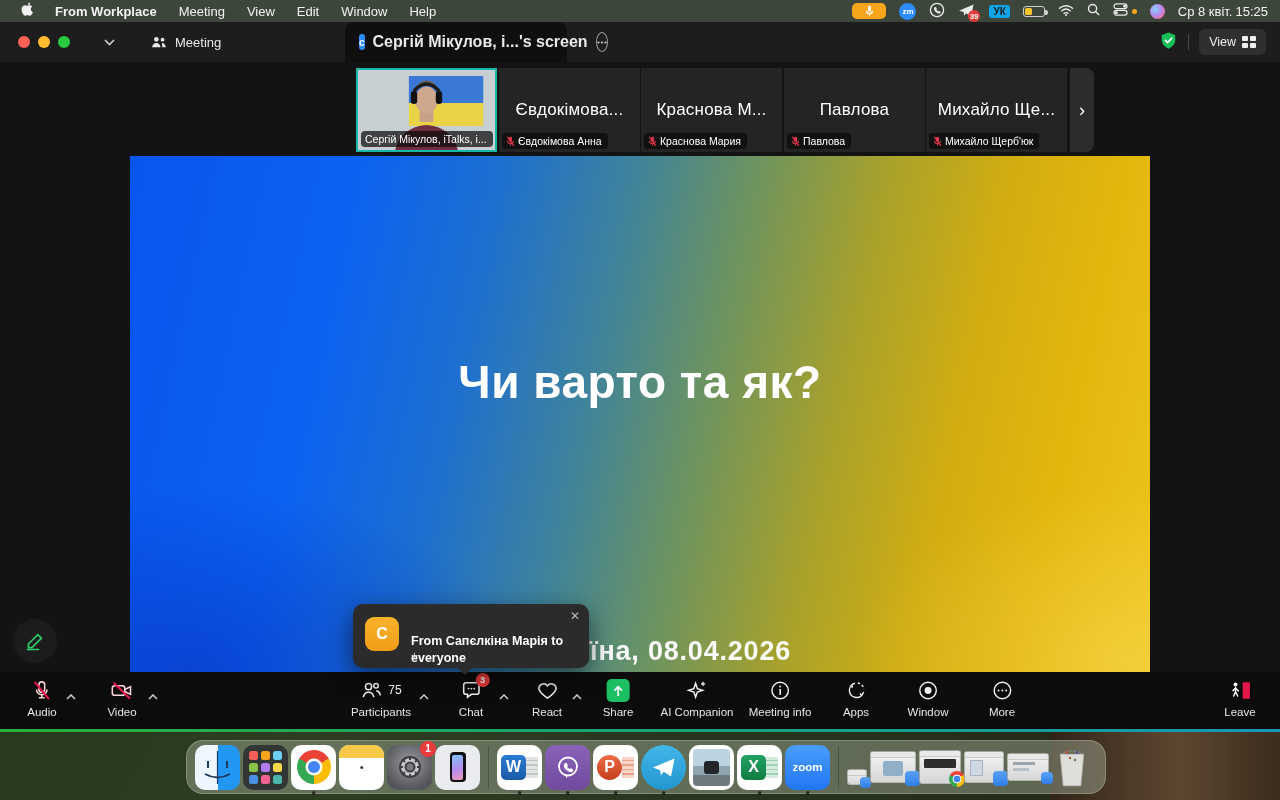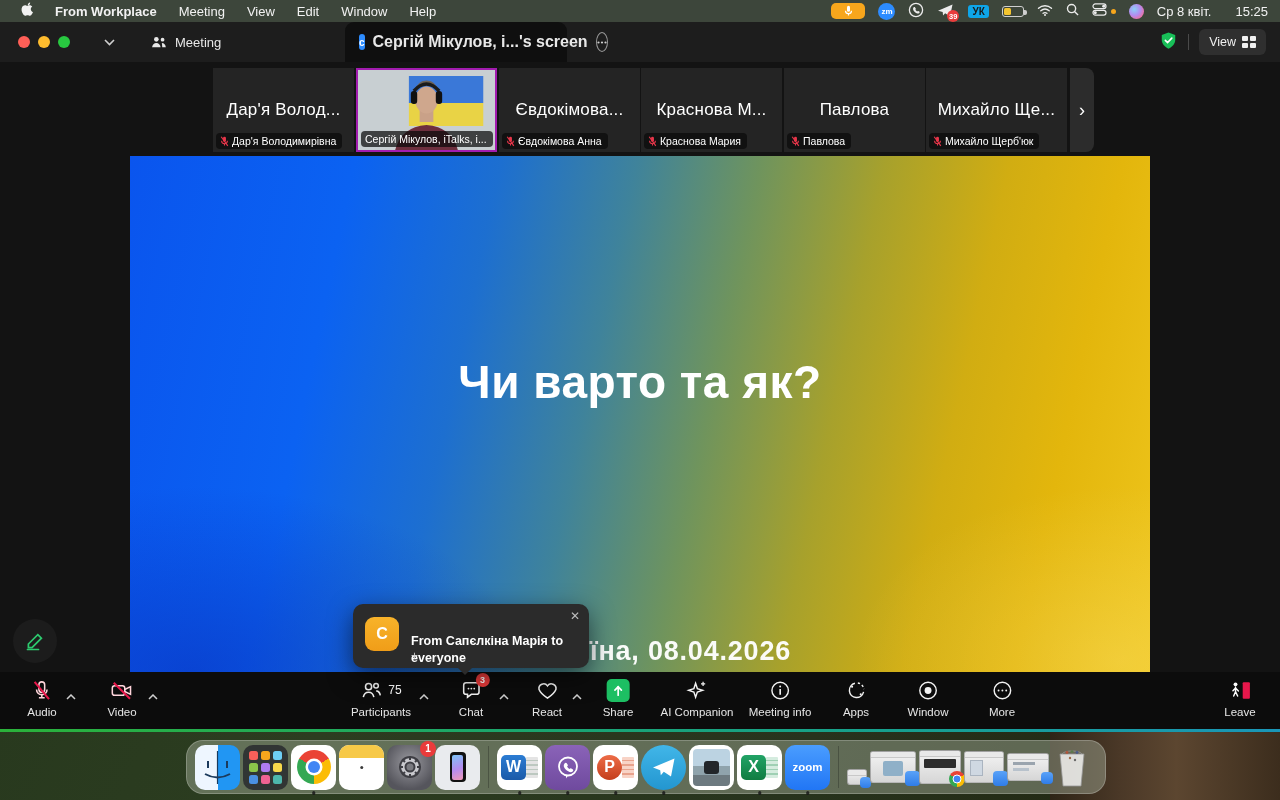--- a/index.html
+++ b/index.html
@@ -25,21 +25,21 @@
   .tg-badge { position:absolute; right:-4px; bottom:-3px; min-width:12px; height:12px; padding:0 2px; border-radius:7px;
               background:#e93b3b; color:#fff; font-size:7.5px; font-weight:700; display:flex; align-items:center; justify-content:center; }
   .kb-box { background:#0ea5e9; color:#1a1a1a; font-size:10px; font-weight:700; border-radius:3px; padding:1px 4px; }
   .batt { position:relative; width:22px; height:11px; border:1px solid #cfcfcf; border-radius:3px; }
   .batt i { position:absolute; left:1px; top:1px; bottom:1px; width:38%; background:#f3c530; border-radius:1.5px; }
   .batt::after { content:''; position:absolute; right:-4px; top:3px; width:2.5px; height:5px; background:#cfcfcf; border-radius:0 2px 2px 0; }
   .cc-wrap { display:flex; align-items:center; gap:4px; }
   .cc-dot { width:5px; height:5px; border-radius:50%; background:#f7a61c; }
   .siri { width:15px; height:15px; border-radius:50%;
           background:radial-gradient(circle at 35% 35%, #8cd0f8 0%, #b38cf0 45%, #e873a8 75%, #4a66d8 100%); }
-  .clock { display:flex; gap:24px; font-size:13px; }
+  .clock { display:flex; gap:3px; font-size:13px; }
 
   
   .zwindow { position:absolute; top:22px; left:0; width:1280px; height:710px; background:#131313; z-index:10; }
   .tabbar { position:absolute; top:0; left:0; width:1280px; height:40px; background:#1d1d1d;
             display:flex; align-items:center; color:#e8e8e8; }
   .lights { display:flex; gap:8px; margin-left:18px; }
   .light { width:12px; height:12px; border-radius:50%; }
   .l-red{background:#ff5f57;} .l-yel{background:#febc2e;} .l-grn{background:#28c840;}
   .tab-chevron { margin-left:34px; display:flex; }
   .tab { display:flex; align-items:center; gap:8px; font-size:13px; }
@@ -55,21 +55,21 @@
   .tb-sep { width:1px; height:16px; background:#4a4a4a; }
   .view-btn { height:26px; background:#2f2f2f; border-radius:6px; display:flex; align-items:center; gap:6px;
               padding:0 10px; font-size:12.5px; color:#f0f0f0; }
 
   
   .tile { position:absolute; top:46px; width:141px; height:84px; background:#242424; }
   .tile-name { position:absolute; inset:0; display:flex; align-items:center; justify-content:center;
                color:#fff; font-size:17px; letter-spacing:.2px; }
   .tile-label { position:absolute; left:3px; bottom:3px; background:rgba(10,10,10,.72); border-radius:4px;
                 padding:2px 6px 2px 4px; display:flex; align-items:center; gap:3px; color:#fff; font-size:10.5px; }
-  .tile-active { border:2px solid #a21caf; }
+  .tile-active { border:2px solid #14b8a6; }
   .tile-video { position:absolute; inset:0; }
   .strip-more { position:absolute; left:1070px; top:46px; width:24px; height:84px; background:#2c2c2c;
                 border-radius:0 8px 8px 0; display:flex; align-items:center; justify-content:center;
                 color:#fff; font-size:18px; }
 
   
   .share { position:absolute; left:130px; top:134px; width:1020px; height:516px;
      background:
        radial-gradient(55% 60% at 6% 100%, rgba(8,45,185,0.55) 0%, rgba(8,45,185,0) 60%),
        radial-gradient(42% 55% at 97% 98%, rgba(255,232,130,0.30) 0%, rgba(255,232,130,0) 62%),
@@ -295,32 +295,20 @@
           <svg width="14" height="12" viewBox="0 0 14 12" fill="#f0f0f0">
               <rect x="0" y="0" width="6" height="5" rx="1"></rect>
               <rect x="8" y="0" width="6" height="5" rx="1"></rect>
               <rect x="0" y="7" width="6" height="5" rx="1"></rect>
               <rect x="8" y="7" width="6" height="5" rx="1"></rect>
             </svg>
         </span>
       </div>
     </div>
 
-    <div class="tile" style="left:213px">
-      <span class="tile-name">Дар'я Волод...</span>
-      <span class="tile-label">
-        <svg width="9" height="11" viewBox="0 0 12 15">
-            <rect x="4" y="1" width="4" height="7" rx="2" fill="#e8364a"></rect>
-            <path d="M2 6.5a4 4 0 0 0 8 0" stroke="#e8364a" stroke-width="1.4" fill="none"></path>
-            <line x1="6" y1="10.5" x2="6" y2="13" stroke="#e8364a" stroke-width="1.4"></line>
-            <line x1="1.5" y1="1" x2="10.5" y2="13.5" stroke="#e8364a" stroke-width="1.6"></line>
-          </svg>
-        <span>Дар'я Володимирівна</span>
-      </span>
-    </div>
 
     <div class="tile tile-active" style="left:356px">
       <svg class="tile-video" width="137" height="80" viewBox="0 0 140 80" preserveAspectRatio="none">
         <rect width="140" height="80" fill="#c8cfd2"></rect>
         <rect x="52" y="6" width="76" height="27" fill="#3a78d8"></rect>
         <rect x="52" y="33" width="76" height="23" fill="#e9d345"></rect>
         <path d="M38 80 Q44 57 70 55 Q96 57 102 80 Z" fill="#6e2f3e"></path>
         <rect x="63" y="38" width="14" height="14" fill="#c9a188"></rect>
         <ellipse cx="70" cy="30" rx="11.5" ry="13.5" fill="#cfa78d"></ellipse>
         <path d="M58 26 Q59 14 70 13 Q81 14 82 26 L82 21 Q80 11 70 10.5 Q60 11 58 21 Z" fill="#6b6258"></path>

